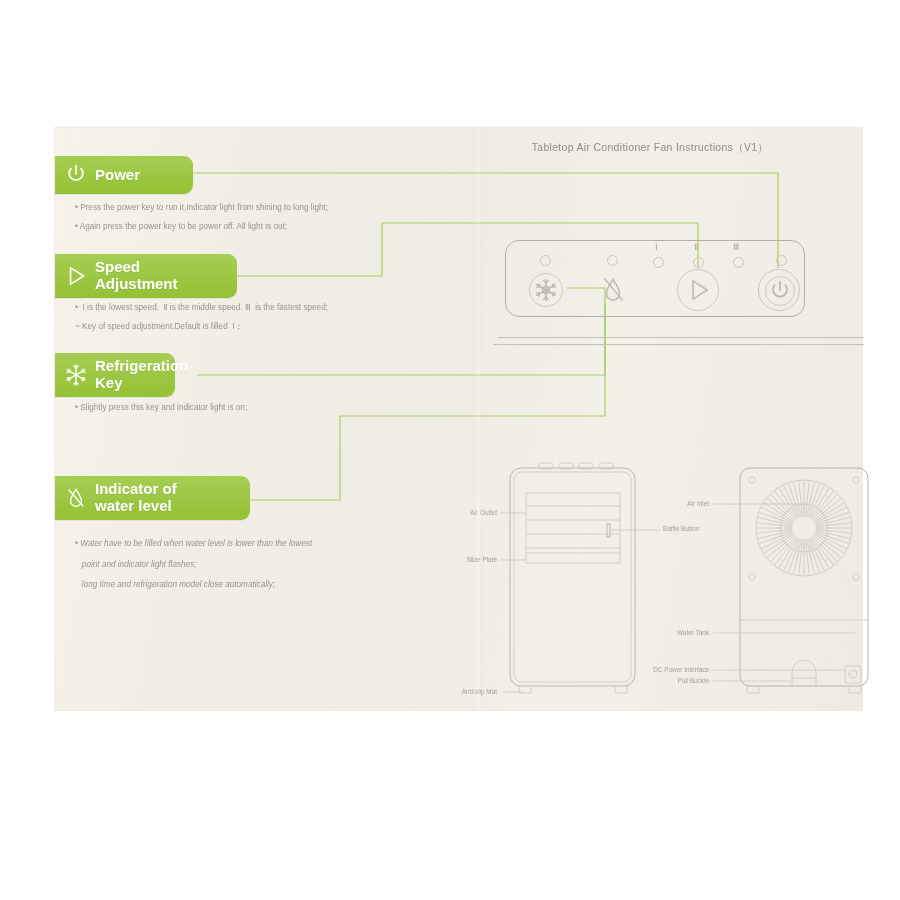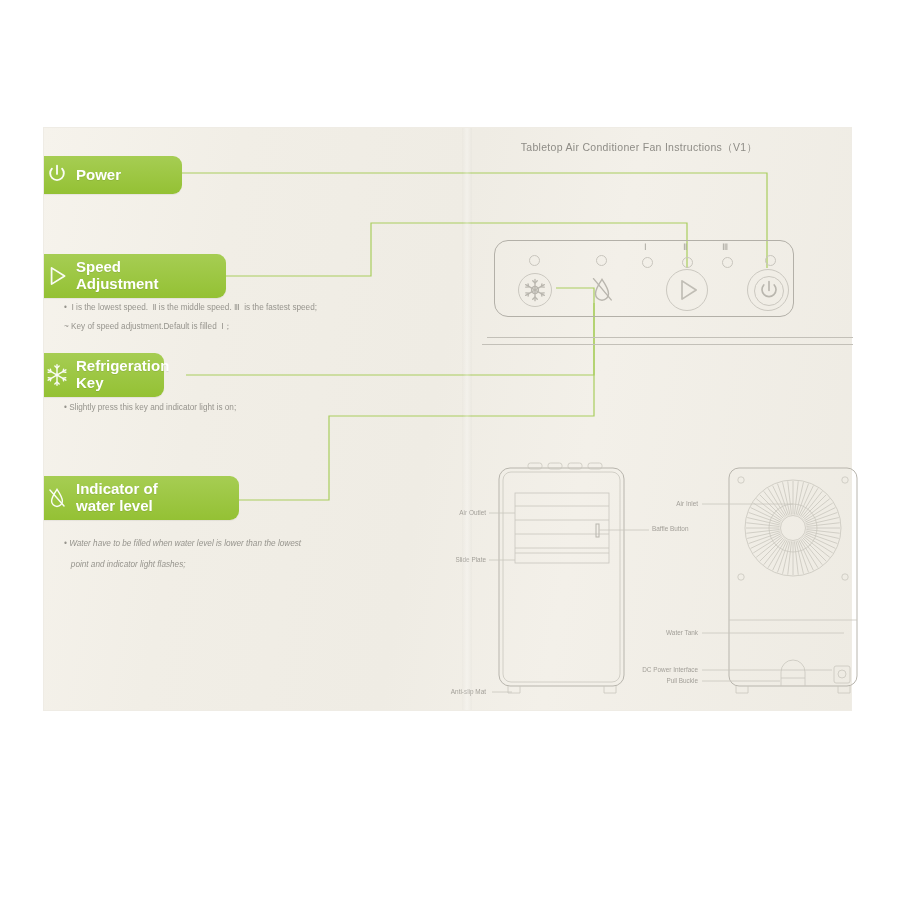--- a/index.html
+++ b/index.html
@@ -6,21 +6,21 @@
   body{
     width:900px;height:900px;
     background:#ffffff;
     font-family:"Liberation Sans", sans-serif;
     overflow:hidden;
     position:relative;
   }
   
   #page{
     position:absolute;
-    left:44px; top:128px;
+    left:55px; top:128px;
     width:807px; height:582px;
     background:#000000;
     box-shadow:0 0 0 1px #efece5;
   }
   
   #page:before{
     content:"";position:absolute;inset:0;
     background:linear-gradient(100deg,#f6f3ec 0%,#f1eee6 22%,#efece4 48%,#f3f0e9 66%,#eeebe3 100%);
     pointer-events:none;
   }
@@ -40,20 +40,21 @@
 
   
   .badge{
     position:absolute;
     background:#9cc73f;
     background:linear-gradient(180deg,#a6cd53,#94c134);
     border-radius:0 9px 9px 0;
     color:#ffffff;
     display:flex; align-items:center;
     box-sizing:border-box;
+    padding-left:8px;
     box-shadow:0 1px 1px rgba(0,0,0,.06);
   }
   .badge .bi{ width:26px;height:26px; flex:0 0 26px; margin-right:6px; opacity:.95;}
   .badge .btxt{
     font-size:15px; font-weight:bold; line-height:1.12;
     text-shadow:0 1px 0 rgba(0,0,0,.08);
     white-space:pre-line;
   }
 
   #badge-power        { left:0px;  top:28px;  width:138px; height:38px; }
@@ -156,33 +157,38 @@
 
   <div class="badge" id="badge-water">
     <svg class="bi" viewBox="0 0 24 24">
       <path d="M12 4 C12 4 17 11.4 17 14.8 A5 5 0 0 1 7 14.8 C7 11.4 12 4 12 4 Z" fill="none" stroke="#fff" stroke-width="1.3"></path>
       <path d="M5.5 4.6 L18.5 19.4" stroke="#fff" stroke-width="1.3" stroke-linecap="round"></path>
     </svg>
     <div class="btxt">Indicator of
 water level</div>
   </div>
 
+  <div class="bullets" id="list-power">
+    <div class="ln">• Press the power key to run it.Indicator light from shining to long light;</div>
+    <div class="ln">• Again press the power key to be power off. All light is out;</div>
+  </div>
 
   <div class="bullets" id="list-speed">
     <div class="ln">•  Ⅰ is the lowest speed.  Ⅱ is the middle speed. Ⅲ  is the fastest speed;</div>
     <div class="ln">~ Key of speed adjustment.Default is filled  Ⅰ；</div>
   </div>
 
   <div class="bullets" id="list-refrigeration">
     <div class="ln">• Slightly press this key and indicator light is on;</div>
   </div>
 
   <div class="bullets" id="list-water">
     <div class="ln">• Water have to be filled when water level is lower than the lowest</div>
     <div class="ln">   point and indicator light flashes;</div>
+    <div class="ln">   long time and refrigeration model close automatically;</div>
   </div>
 
   <div id="control-panel">
 
     <span class="ind-dot" style="left:34px;  top:14px;"></span>
     <span class="ind-dot" style="left:101px; top:14px;"></span>
     <span class="ind-dot" style="left:147px; top:16px;"></span>
     <span class="ind-dot" style="left:187px; top:16px;"></span>
     <span class="ind-dot" style="left:227px; top:16px;"></span>
     <span class="ind-dot" style="left:270px; top:14px;"></span>

